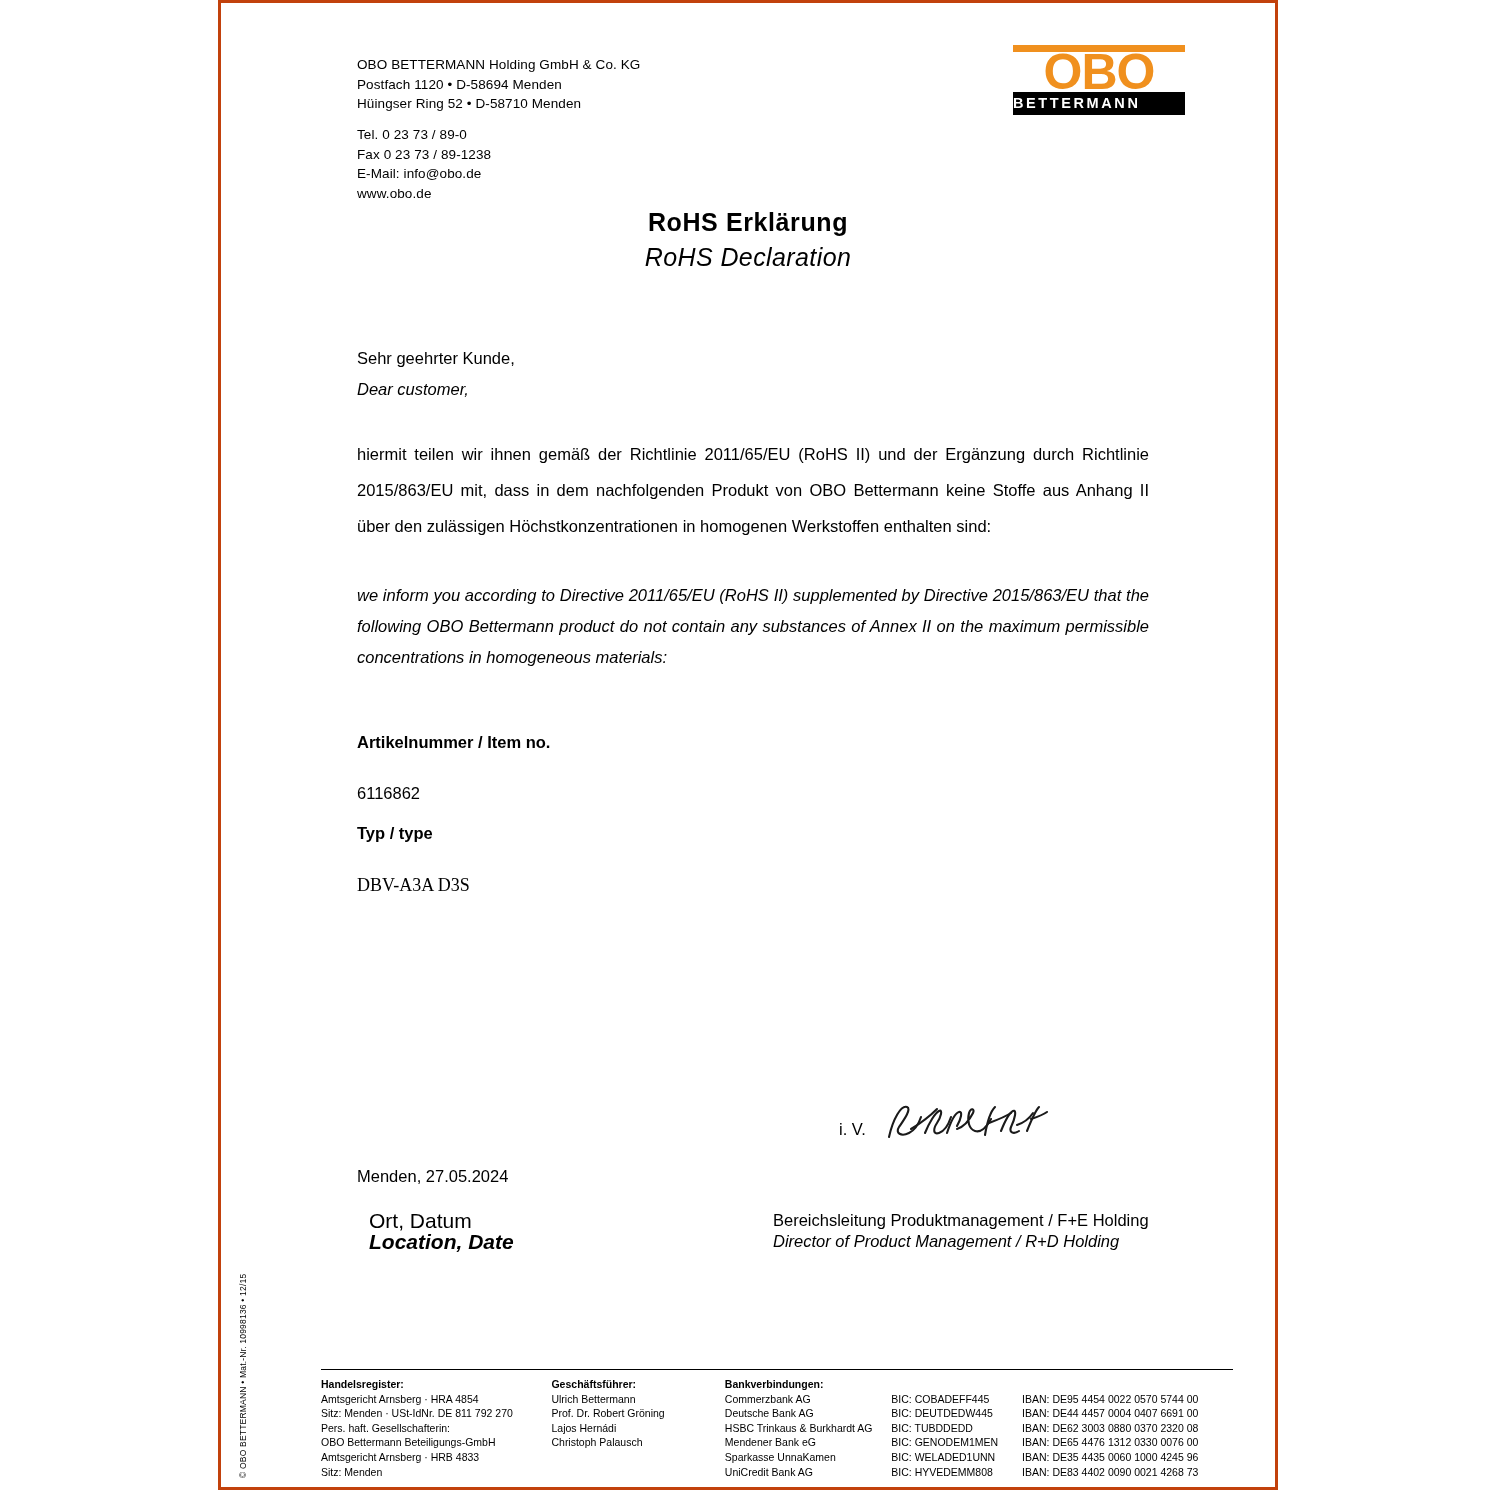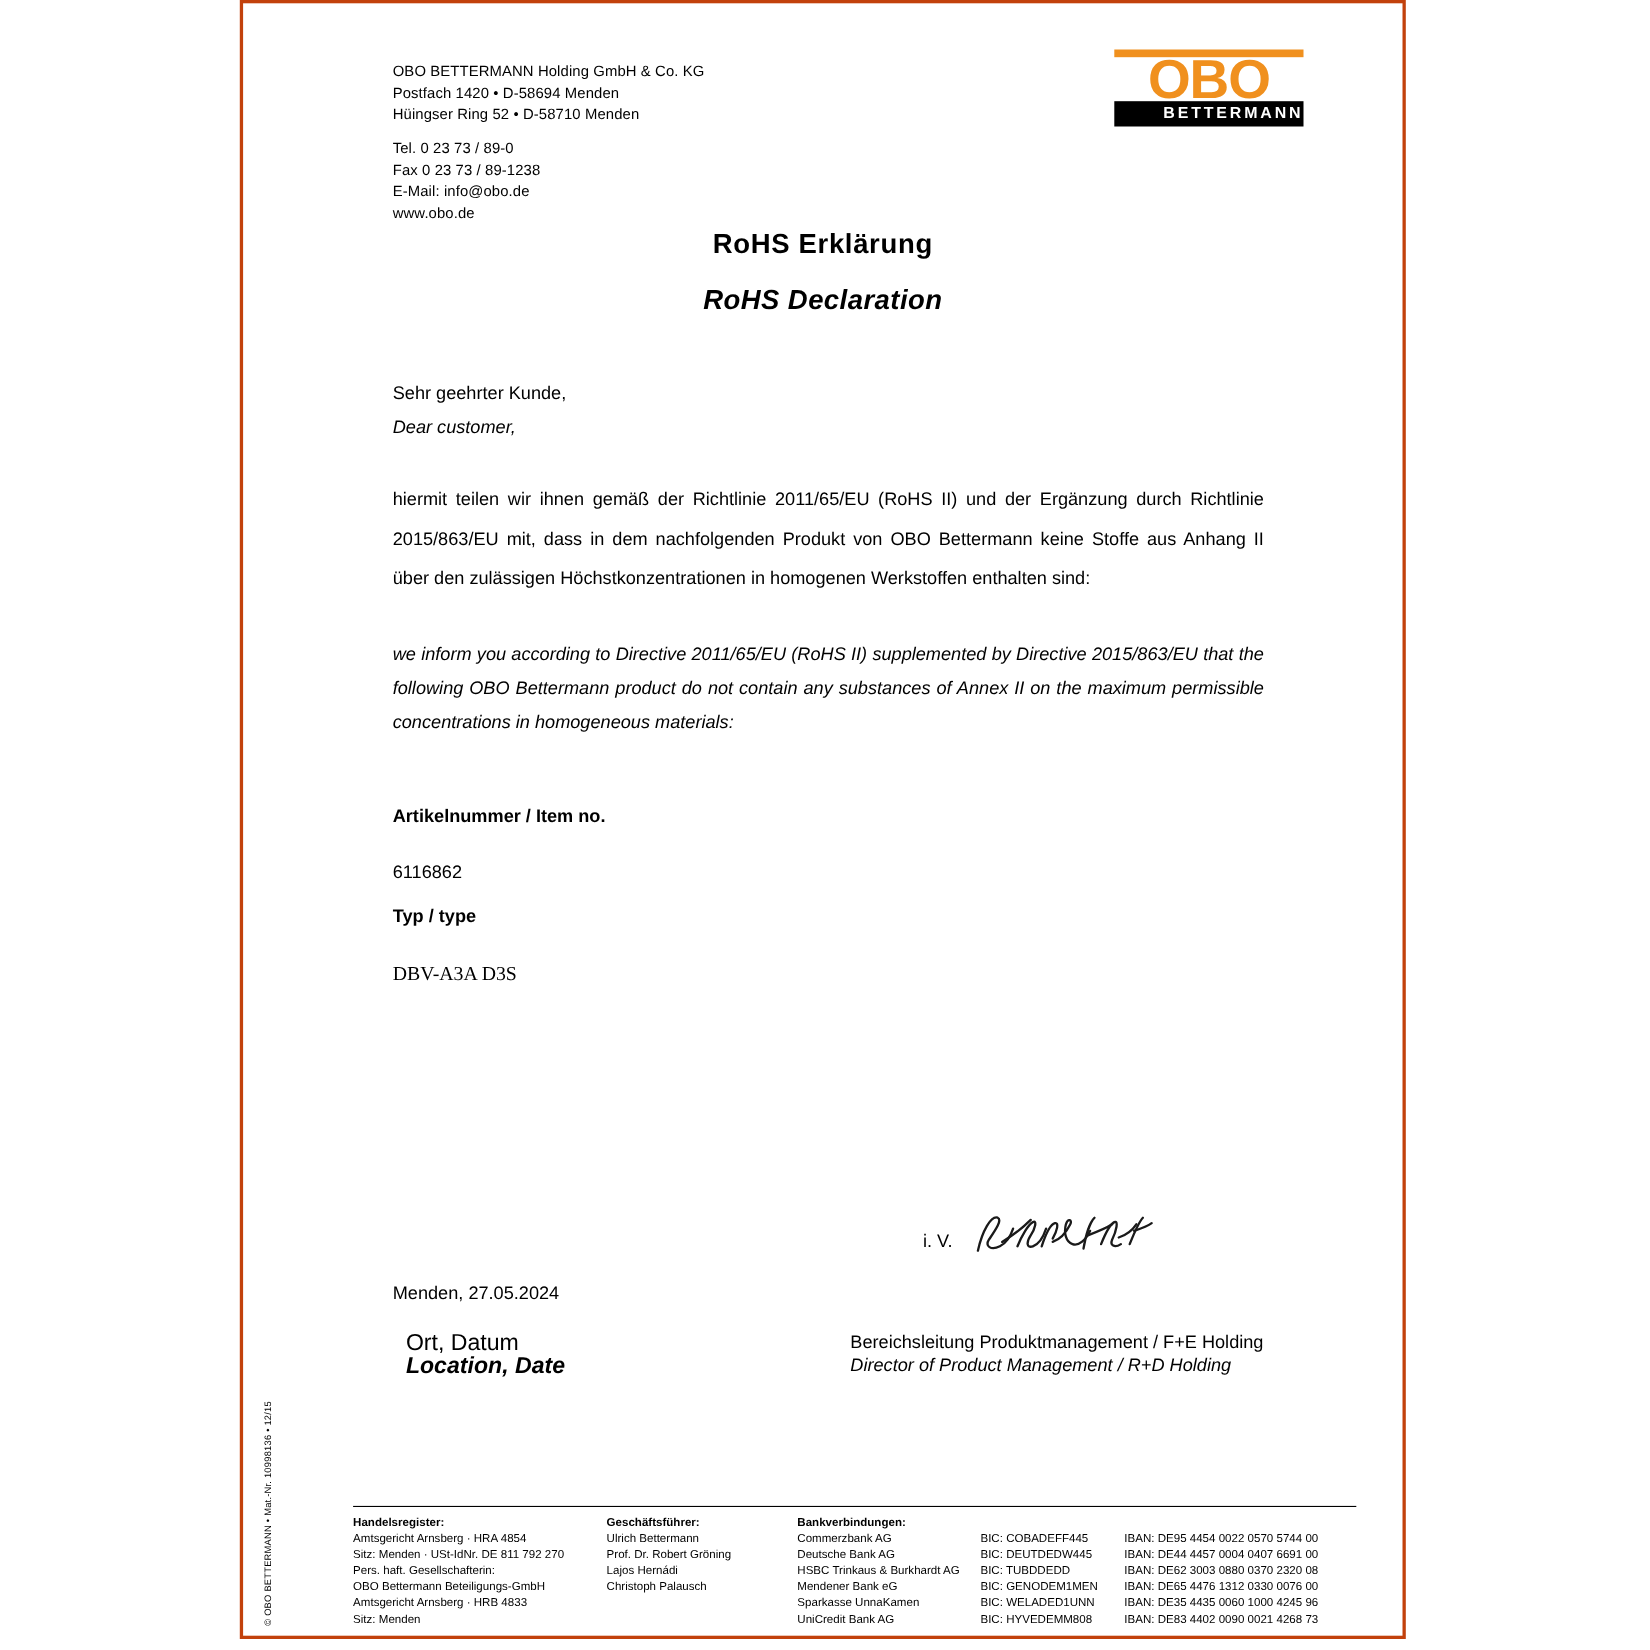--- a/index.html
+++ b/index.html
@@ -81,42 +81,42 @@
     color: #f0901e;
     line-height: 50px;
     font-family: "Liberation Sans", sans-serif;
   }
   .logo-sub {
     background: #000000;
     color: #ffffff;
     font-size: 14.5px;
     font-weight: bold;
     letter-spacing: 2.6px;
-    text-align: right;
+    text-align: left;
     padding: 3px 0 4px 0;
   }
   
   .title-wrap {
     position: absolute;
     left: 0;
     top: 205px;
     width: 100%;
     text-align: center;
   }
   .title-de {
     font-size: 25px;
     font-weight: bold;
     letter-spacing: 0.6px;
   }
   .title-en {
     font-size: 25px;
-    font-weight: bold;
+    font-weight: normal;
     font-style: italic;
     letter-spacing: 0.4px;
-    margin-top: 22px;
+    margin-top: 6px;
   }
   
   .salut {
     position: absolute;
     left: 136px;
     top: 340px;
     width: 790px;
     font-size: 16.5px;
     line-height: 31px;
   }
@@ -223,21 +223,21 @@
   .fc4 { width: 122px; }
   .fc5 { width: 220px; }
 </style>
 </head>
 <body>
 
 <div class="page">
 
   <div class="addr">
     <div>OBO BETTERMANN Holding GmbH &amp; Co. KG</div>
-    <div>Postfach 1420 • D-58694 Menden</div>
+    <div>Postfach 1120 • D-58694 Menden</div>
     <div>Hüingser Ring 52 • D-58710 Menden</div>
   </div>
 
   <div class="contact">
     <div>Tel. 0 23 73 / 89-0</div>
     <div>Fax 0 23 73 / 89-1238</div>
     <div>E-Mail: info@obo.de</div>
     <div>www.obo.de</div>
   </div>
 

